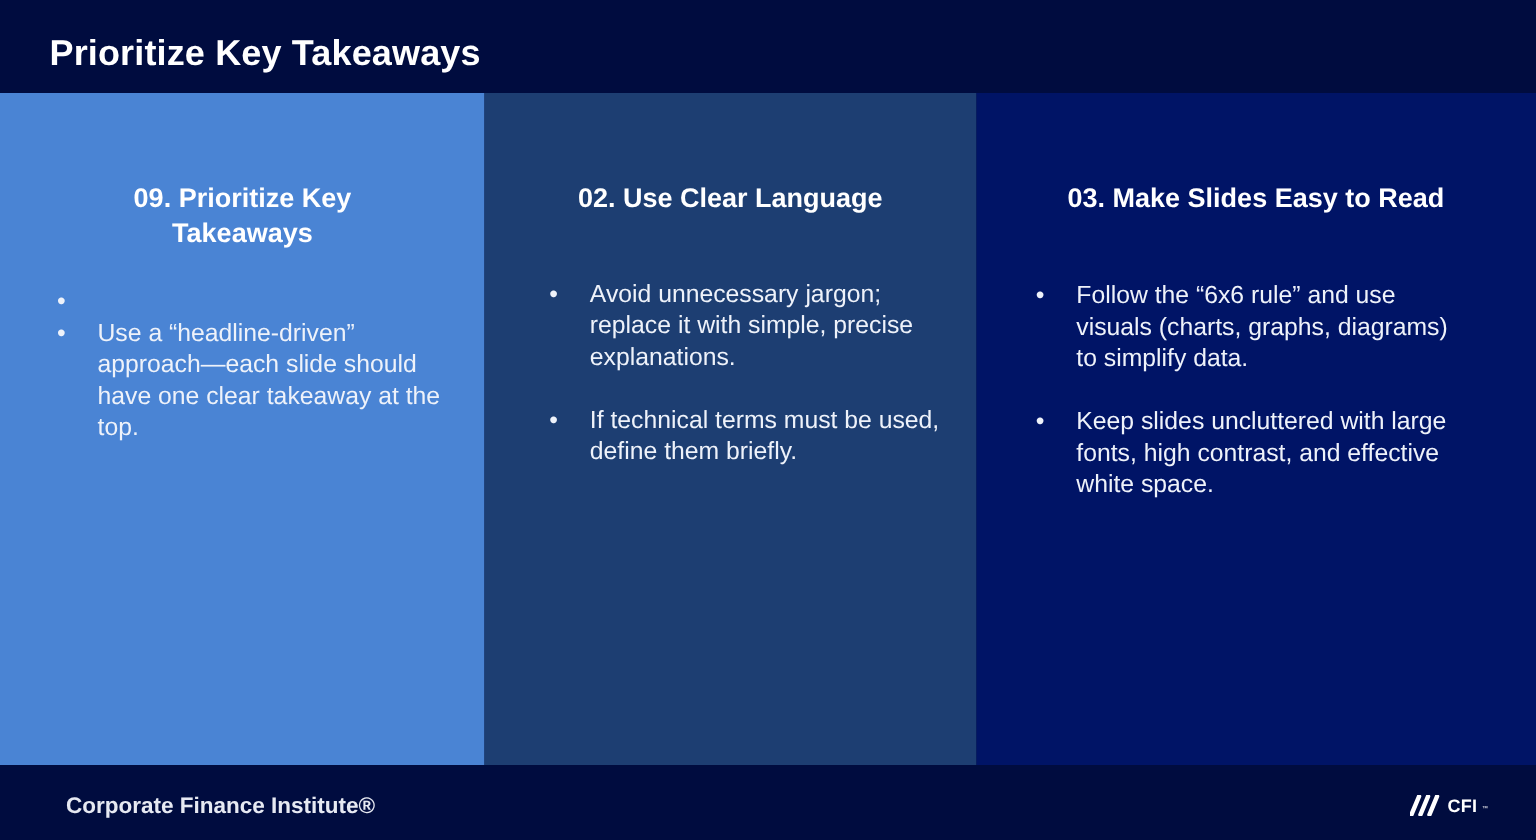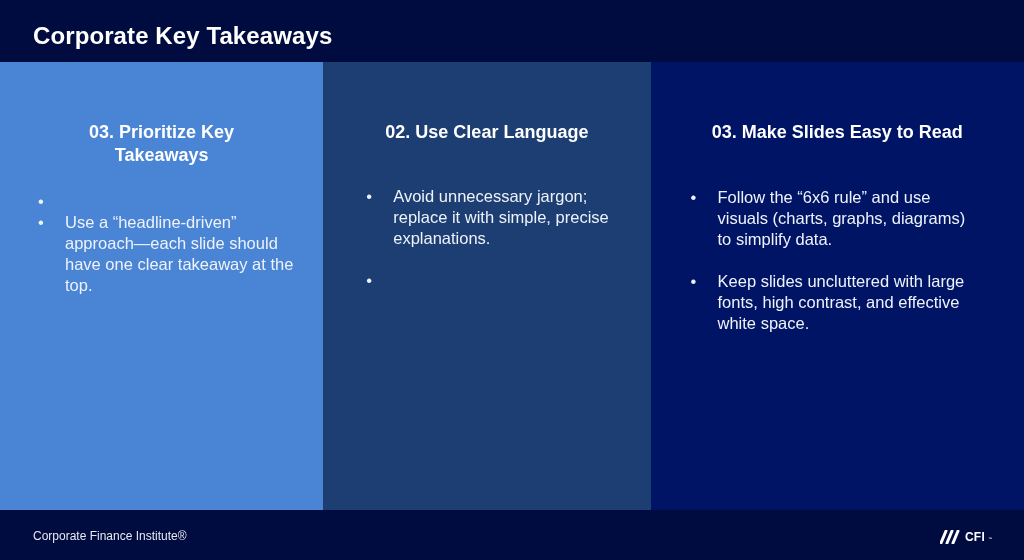--- a/index.html
+++ b/index.html
@@ -15,46 +15,46 @@
   .col h2 { position: absolute; top: 59px; left: 0; width: 100%; text-align: center; font-size: 18px; font-weight: bold; line-height: 23px; padding: 0 40px; color: #fff; }
   .col2 h2 { padding: 0 20px; }
   .col ul { position: absolute; list-style: none; }
   .col1 ul { top: 129px; left: 38px; width: 270px; }
   .col2 ul { top: 124px; left: 385px; }
   .col2 ul { left: 43px; width: 270px; }
   .col3 ul { top: 125px; left: 40px; width: 280px; }
   .col li { position: relative; padding-left: 27px; font-size: 16.5px; line-height: 21px; color: #eef2fa; margin-bottom: 21px; }
   .col li .bullet { position: absolute; left: 0; top: 0; }
   .footer { position: absolute; left: 0; top: 510px; width: 1024px; height: 50px; background: #000c3f; }
-  .footer .brand { position: absolute; left: 33px; top: 19px; font-size: 12px; color: #e6e9f2; }
+  .footer .brand { position: absolute; left: 44px; top: 19px; font-size: 15px; color: #e6e9f2; font-weight: bold; }
   .footer .logo { position: absolute; left: 940px; top: 20px; display: flex; align-items: center; gap: 3px; }
   .footer .logo svg { display: block; }
   .footer .logo .cfi { font-size: 12px; font-weight: bold; color: #fff; letter-spacing: 0.2px; }
   .footer .logo .tm { font-size: 4px; color: #fff; align-self: flex-end; margin-bottom: 3px; }
 </style>
 </head>
 <body>
 
 <div class="header">
-  <h1>Corporate Key Takeaways</h1>
+  <h1>Prioritize Key Takeaways</h1>
 </div>
 
 <div class="columns">
   <div class="col col1">
-    <h2>03. Prioritize Key Takeaways</h2>
+    <h2>09. Prioritize Key Takeaways</h2>
     <ul>
       <li><span class="bullet">•</span></li>
       <li><span class="bullet">•</span><span>Use a “headline-driven” approach—each slide should have one clear takeaway at the top.</span></li>
     </ul>
   </div>
   <div class="col col2">
     <h2>02. Use Clear Language</h2>
     <ul>
       <li><span class="bullet">•</span><span>Avoid unnecessary jargon; replace it with simple, precise explanations.</span></li>
-      <li><span class="bullet">•</span></li>
+      <li><span class="bullet">•</span><span>If technical terms must be used, define them briefly.</span></li>
     </ul>
   </div>
   <div class="col col3">
     <h2>03. Make Slides Easy to Read</h2>
     <ul>
       <li><span class="bullet">•</span><span>Follow the “6x6 rule” and use visuals (charts, graphs, diagrams) to simplify data.</span></li>
       <li><span class="bullet">•</span><span>Keep slides uncluttered with large fonts, high contrast, and effective white space.</span></li>
     </ul>
   </div>
 </div>

